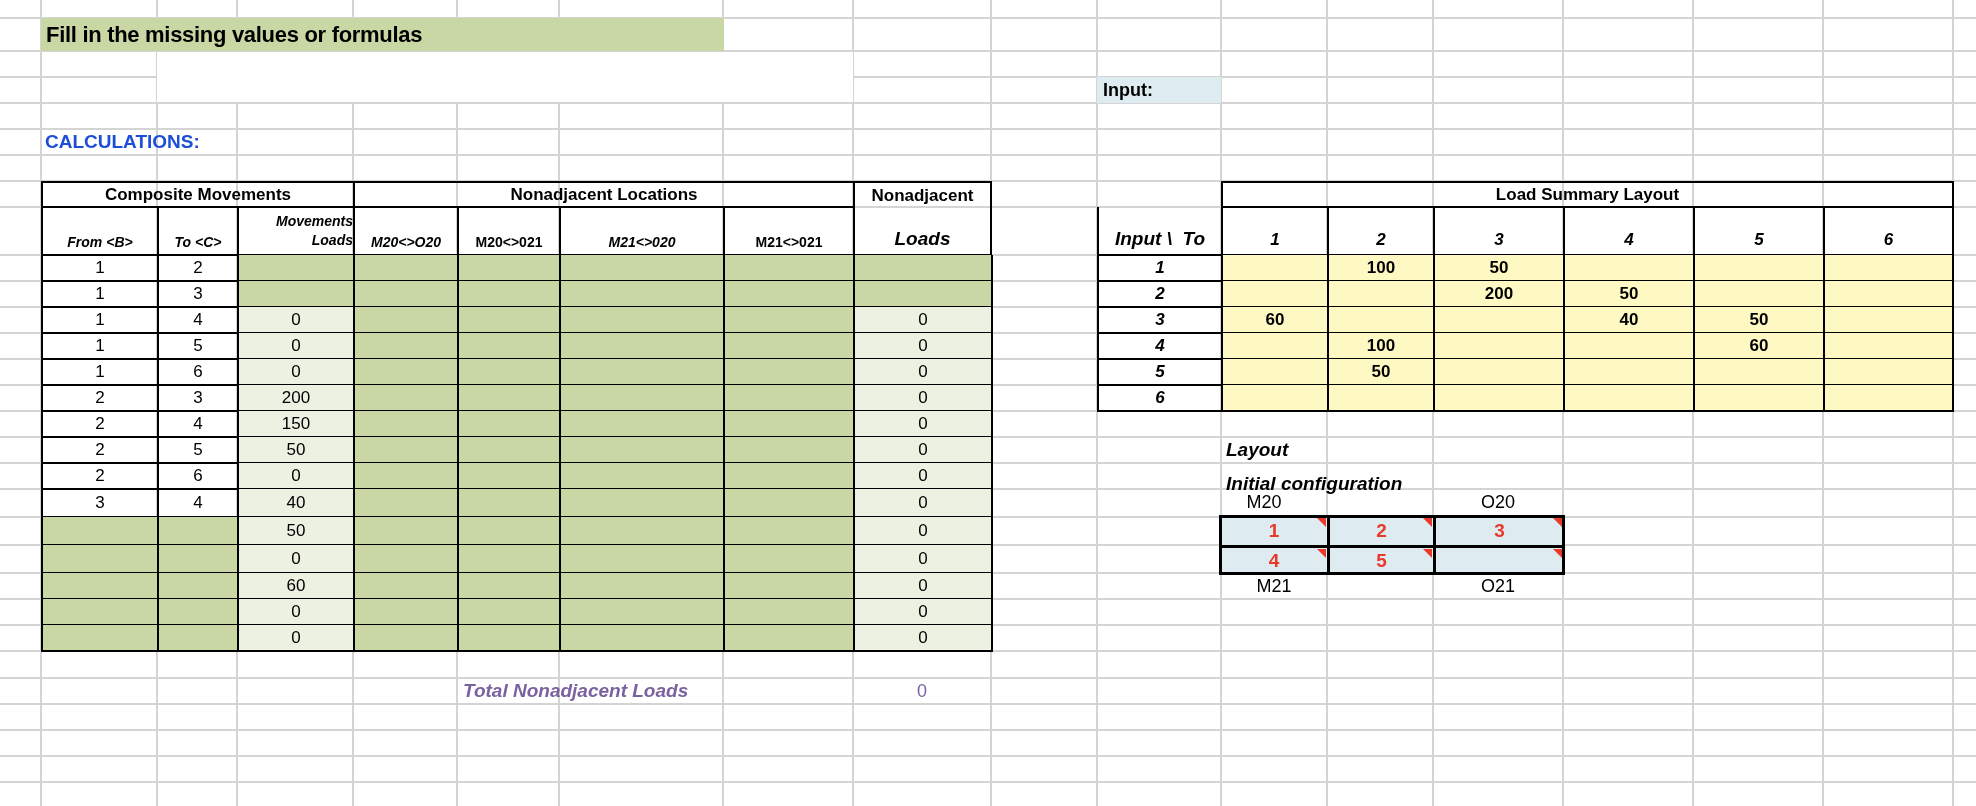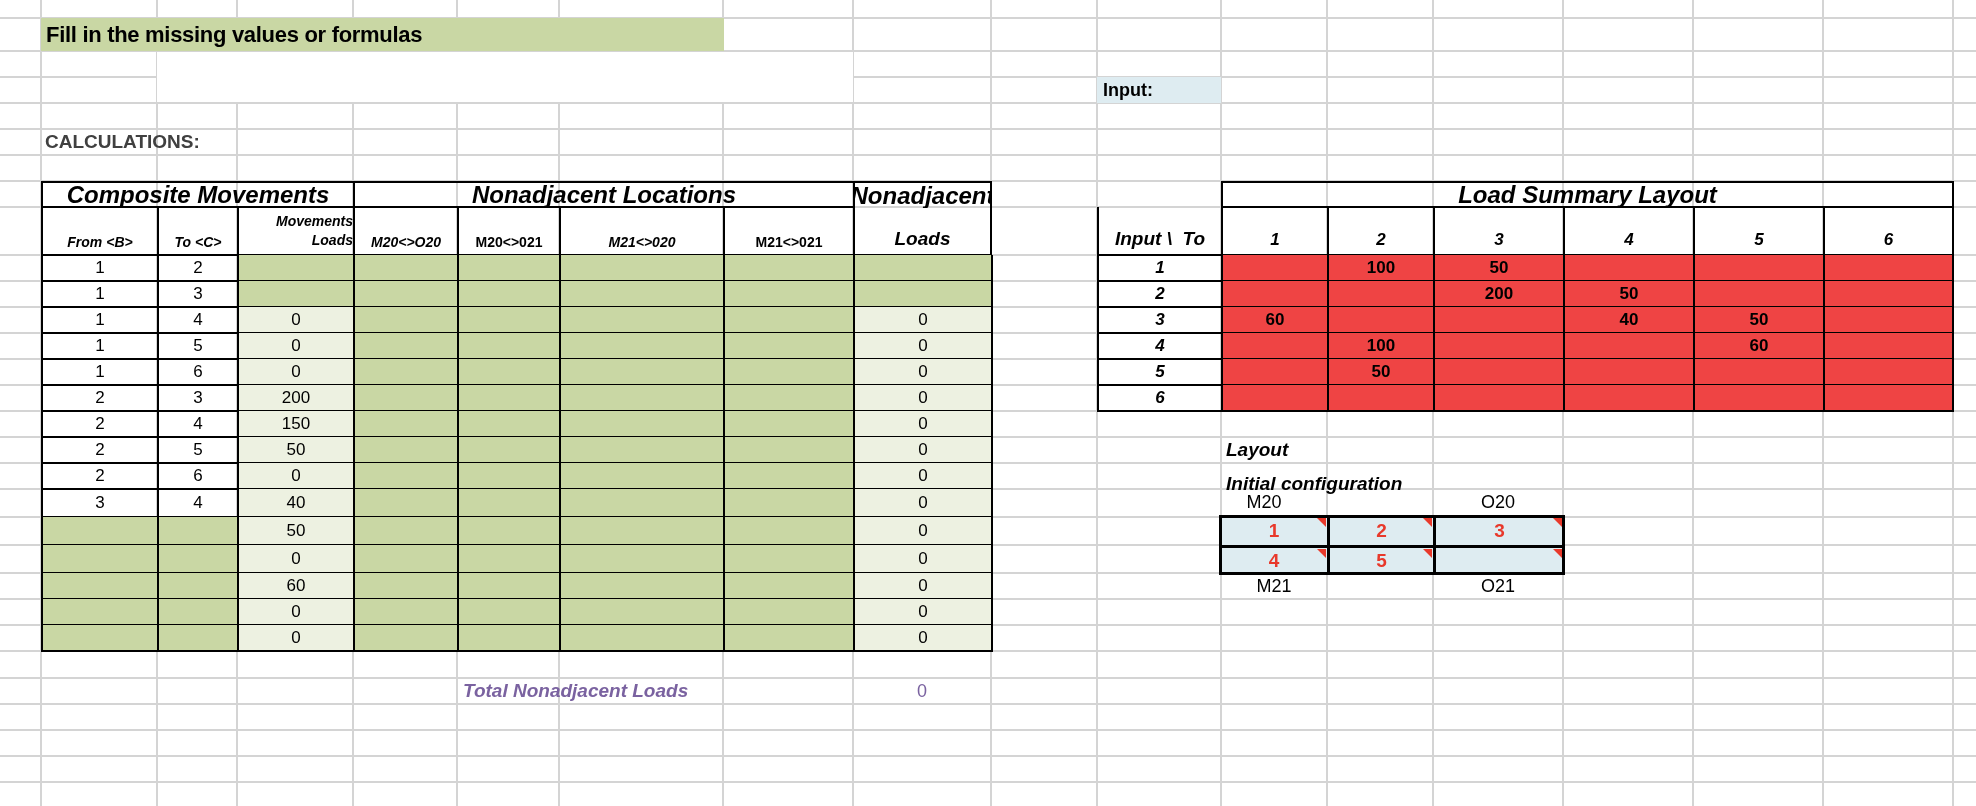--- a/index.html
+++ b/index.html
@@ -13,38 +13,38 @@
   .abs { position:absolute; box-sizing:border-box; }
   .cell {
     position:absolute; box-sizing:border-box;
     display:flex; align-items:center; justify-content:center;
     font-size:17px; white-space:nowrap; overflow:hidden;
   }
   .bt { border-top:2.5px solid #000; }
   .bb { border-bottom:2.5px solid #000; }
   .bl { border-left:2.5px solid #000; }
   .br { border-right:2.5px solid #000; }
-  .hdr { font-weight:bold; font-style:italic; font-size:24px; }
+  .hdr { font-weight:bold; font-size:17px; }
   .sub { font-weight:bold; font-style:italic; font-size:14px; align-items:flex-end; padding-bottom:4px; }
   .sub.nital { font-style:normal; }
   .green { background:#c9d7a4; }
   .lgreen { background:#edf1e1; }
-  .lblue { background:#ef4444; }
+  .lblue { background:#fef9c3; }
   .bold { font-weight:bold; }
   .title-band {
     position:absolute; left:41px; top:18px; width:683px; height:33px;
     background:#c9d7a4; font-weight:bold; font-size:22px;
     display:flex; align-items:center; padding-left:5px; box-sizing:border-box;
     letter-spacing:-0.3px;
   }
   .whiteout { position:absolute; background:#fff; }
   .calc-label {
     position:absolute; left:45px; top:129px; height:26px;
     display:flex; align-items:center;
-    color:#404040; font-weight:bold; font-size:19px;
+    color:#1d4ed8; font-weight:bold; font-size:19px;
   }
   .input-label {
     position:absolute; left:1097px; top:77px; width:124px; height:26px;
     background:#deecf1; font-weight:bold; font-size:18px;
     display:flex; align-items:center; padding-left:6px; box-sizing:border-box;
   }
   .total-label {
     position:absolute; left:463px; top:678px; height:26px;
     display:flex; align-items:center;
     color:#7a62a0; font-weight:bold; font-style:italic; font-size:19px;

